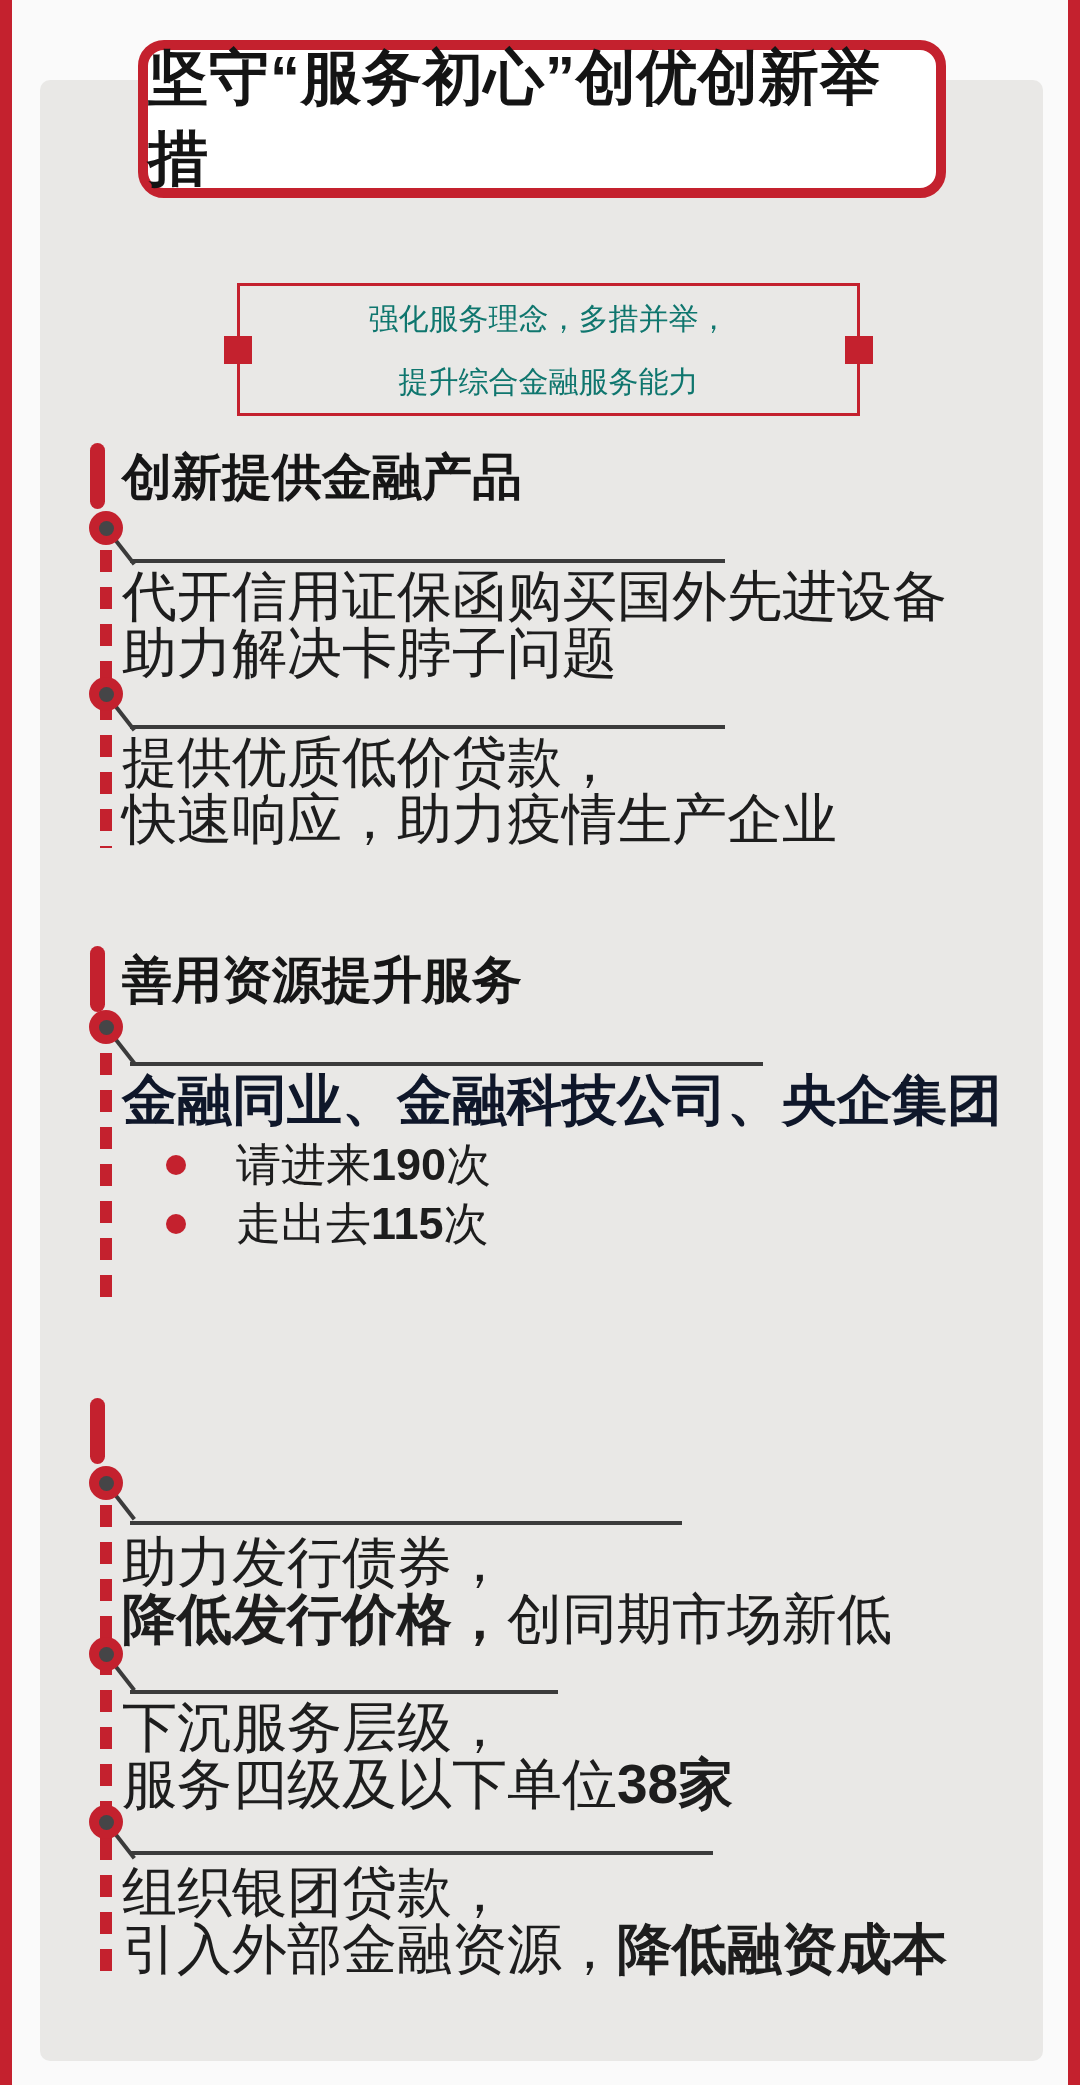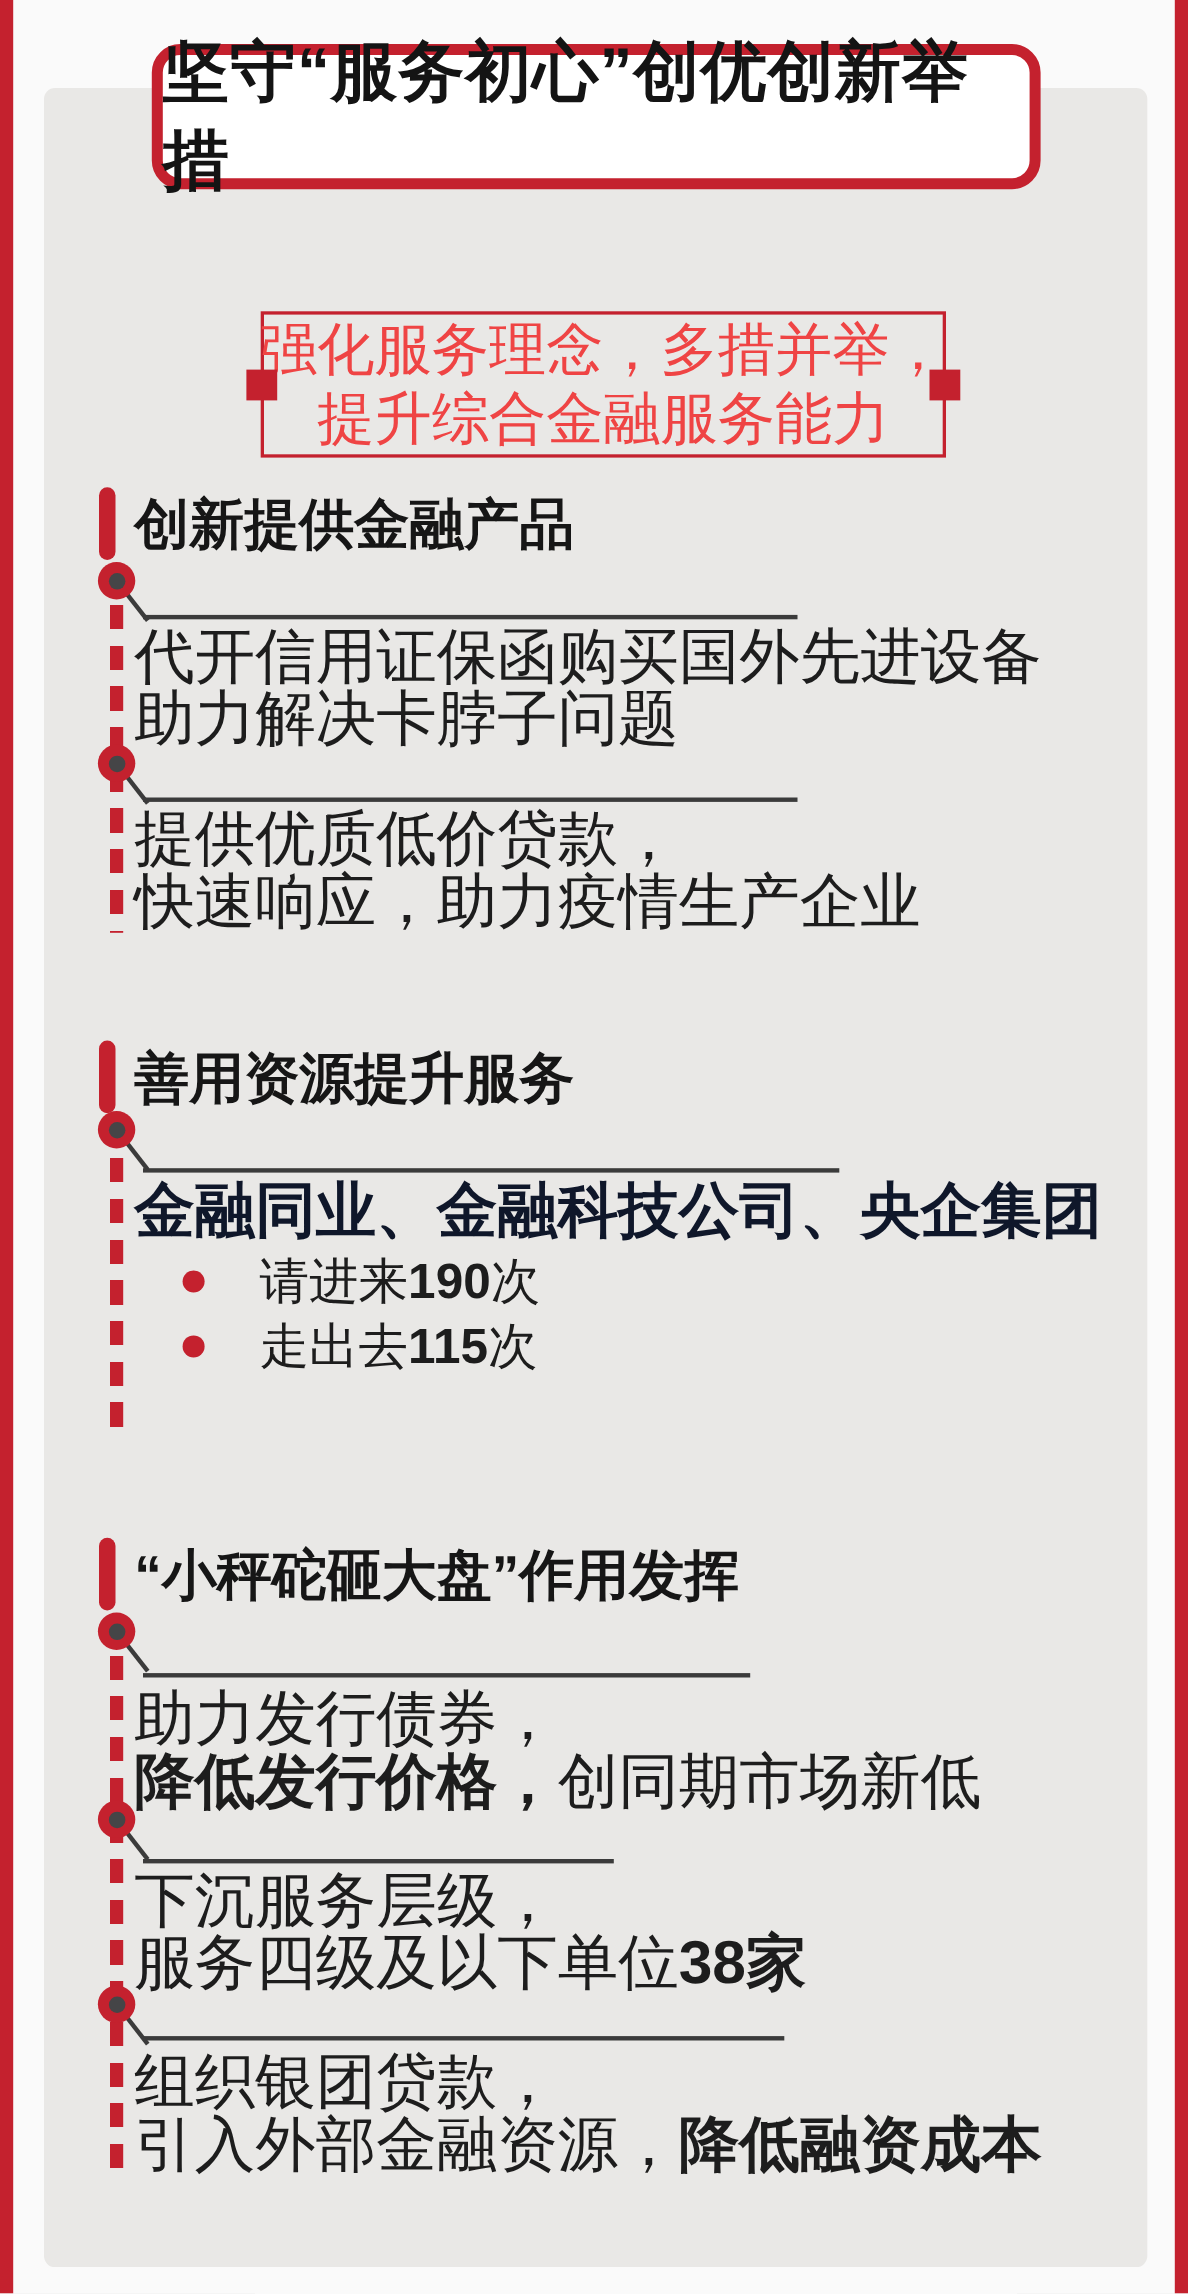--- a/index.html
+++ b/index.html
@@ -13,32 +13,32 @@
   }
   .edge-bar{position:absolute;top:0;bottom:0;width:12px;background:#c4212e;}
   .edge-bar.left{left:0;}
   .edge-bar.right{right:0;}
   .panel{
     position:absolute;left:40px;top:80px;width:1003px;height:1981px;
     background:#e9e8e6;border-radius:10px;
   }
   
   .title-box{
-    position:absolute;left:138px;top:40px;width:808px;height:132px;
+    position:absolute;left:138px;top:40px;width:808px;height:158px;
     background:#ffffff;border:10px solid #c4212e;border-radius:26px;
     box-sizing:border-box;display:flex;align-items:center;justify-content:center;
   }
   .title-box .t{font-size:60px;font-weight:700;letter-spacing:1px;color:#141414;}
   
   .slogan-box{
     position:absolute;left:237px;top:283px;width:623px;height:133px;
     border:3px solid #c4212e;box-sizing:border-box;
     display:flex;flex-direction:column;align-items:center;justify-content:center;
   }
-  .slogan-box .line{font-size:52px;line-height:63px;color:#ef4444;white-space:nowrap;font-family:Liberation Serif, serif;}
+  .slogan-box .line{font-size:30px;line-height:63px;color:#0f766e;white-space:nowrap;font-family:Liberation Serif, serif;}
   .handle{
     position:absolute;width:28px;height:28px;background:#c4212e;top:50%;margin-top:-14px;
   }
   .handle.left{left:-16px;}
   .handle.right{right:-16px;}
   
   .section{position:absolute;left:0;width:860px;}
   .sec-bar{
     position:absolute;left:90px;top:0;width:15px;height:66px;
     background:#c4212e;border-radius:8px;
@@ -141,21 +141,20 @@
       <div class="bullet-row">
         <div class="bullet-dot"></div>
         <div class="bullet-text"><span>走出去</span><span class="b">115</span><span>次</span></div>
       </div>
     </div>
   </div>
 
   <div class="section" style="top:1398px;height:620px;">
     <div class="tl-dash" style="top:70px;height:507px;"></div>
     <div class="sec-bar"></div>
-    <div class="sec-title">“小秤砣砸大盘”作用发挥</div>
 
     <div class="diag" style="top:83px;"></div>
     <div class="rule" style="top:123px;width:552px;"></div>
     <div class="tl-dot" style="top:68px;">
         <div class="tl-dot-core"></div>
       </div>
     <div class="item-text" style="top:136px;">
       <div><span>助力发行债券，</span></div>
       <div><span class="b">降低发行价格，</span><span>创同期市场新低</span></div>
     </div>

